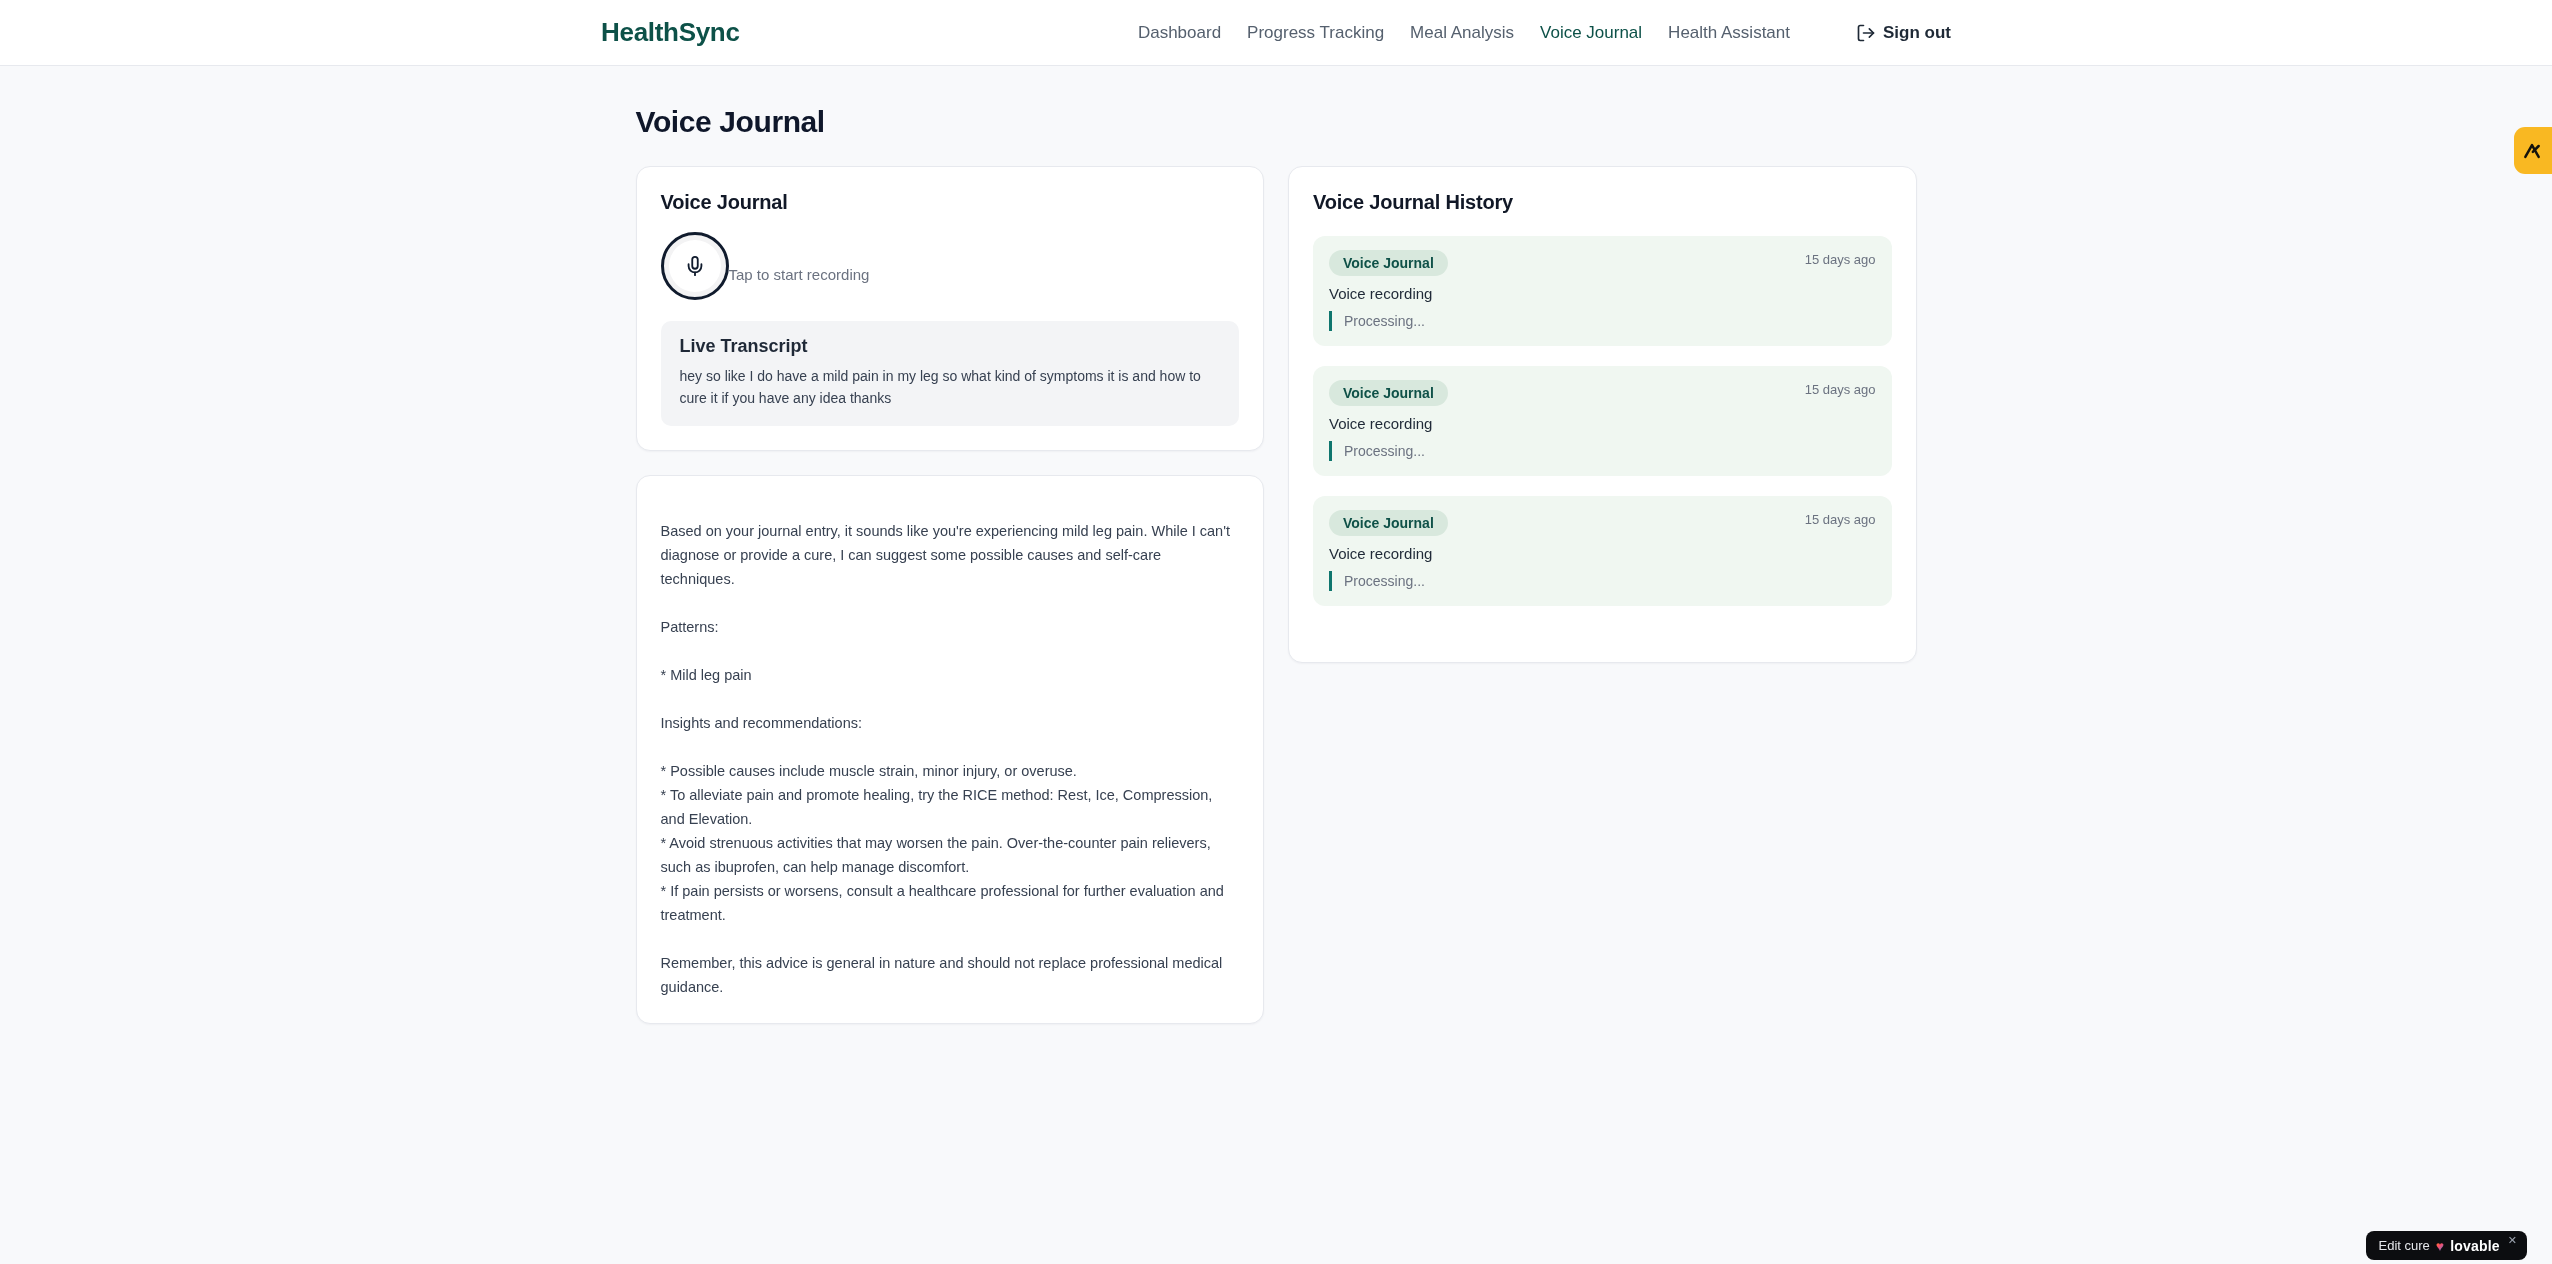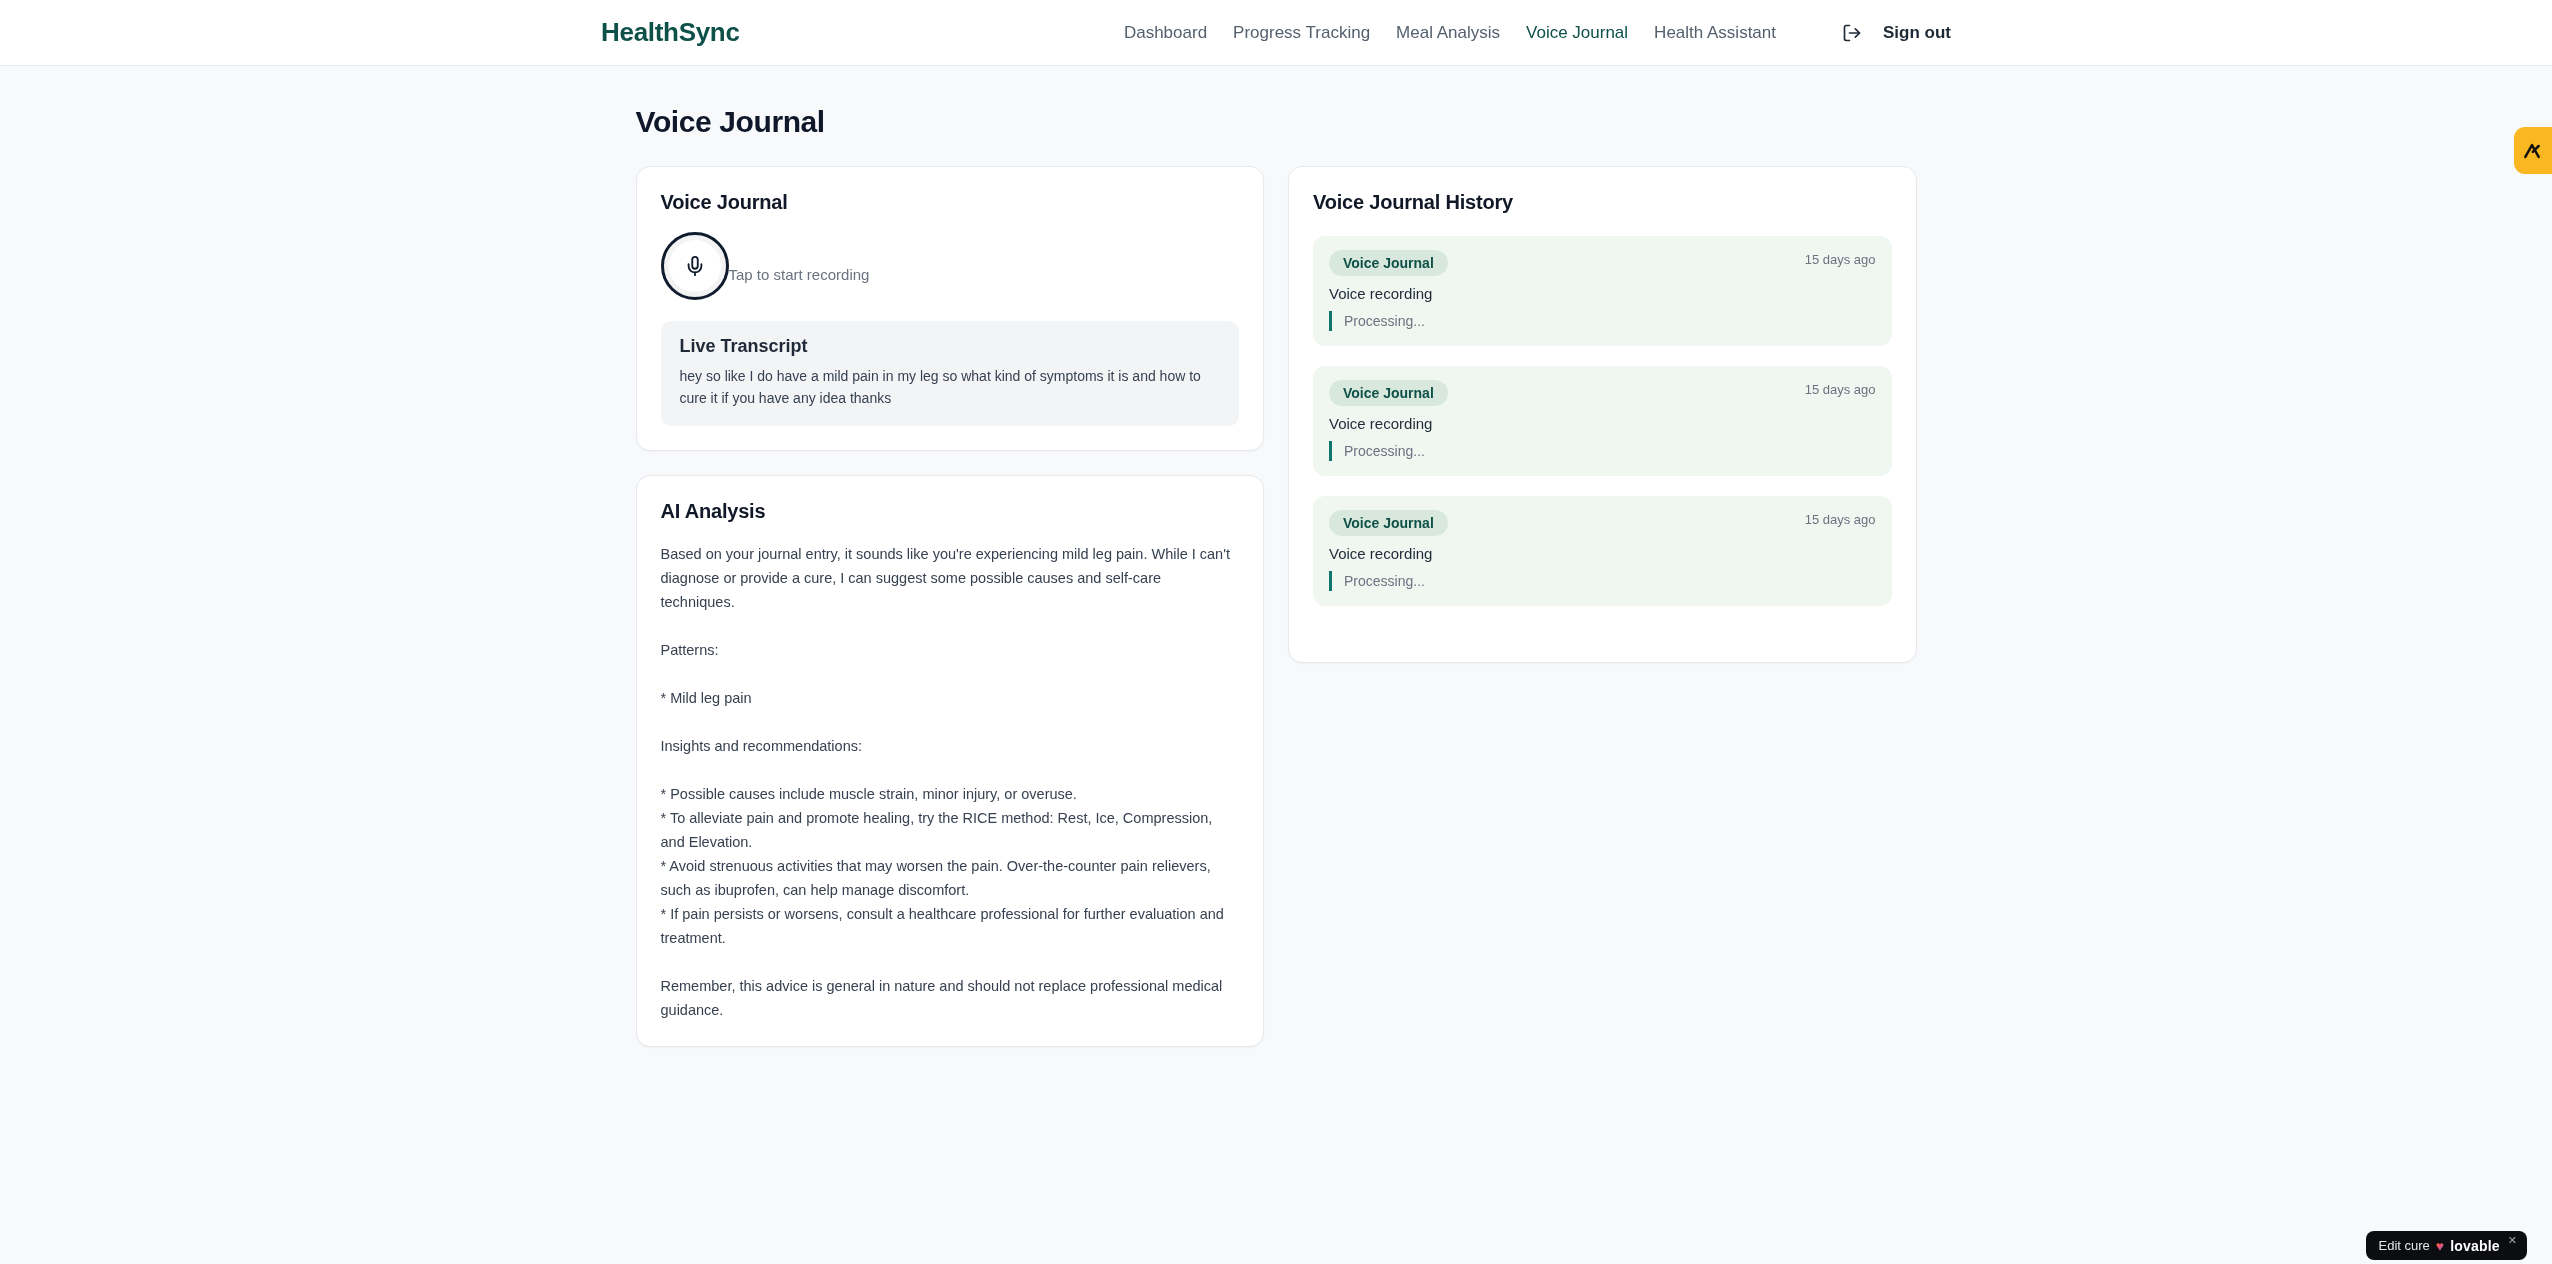--- a/index.html
+++ b/index.html
@@ -39,21 +39,21 @@
     font-size:17px;
     font-weight:500;
     color:#55606e;
     cursor:pointer;
     text-decoration:none;
   }
   .nav-link.active { color:#0d5148; }
   .signout {
     display:flex;
     align-items:center;
-    gap:21px;
+    gap:7px;
     margin-left:40px;
     cursor:pointer;
     color:#1e2936;
     font-size:17px;
     font-weight:600;
   }
   .signout svg { width:20px; height:20px; stroke:#1e2936; }
 
   
   .main {
@@ -257,21 +257,20 @@
           </button>
           <div class="tap-hint">Tap to start recording</div>
         </div>
         <div class="transcript">
           <div class="transcript-title">Live Transcript</div>
           <div class="transcript-text">hey so like I do have a mild pain in my leg so what kind of symptoms it is and how to cure it if you have any idea thanks</div>
         </div>
       </section>
 
       <section class="card">
-        <h2 class="card-title">AI Analysis</h2>
         <div class="analysis-body">Based on your journal entry, it sounds like you're experiencing mild leg pain. While I can't diagnose or provide a cure, I can suggest some possible causes and self-care techniques.
 
 Patterns:
 
 * Mild leg pain
 
 Insights and recommendations:
 
 * Possible causes include muscle strain, minor injury, or overuse.
 * To alleviate pain and promote healing, try the RICE method: Rest, Ice, Compression, and Elevation.

